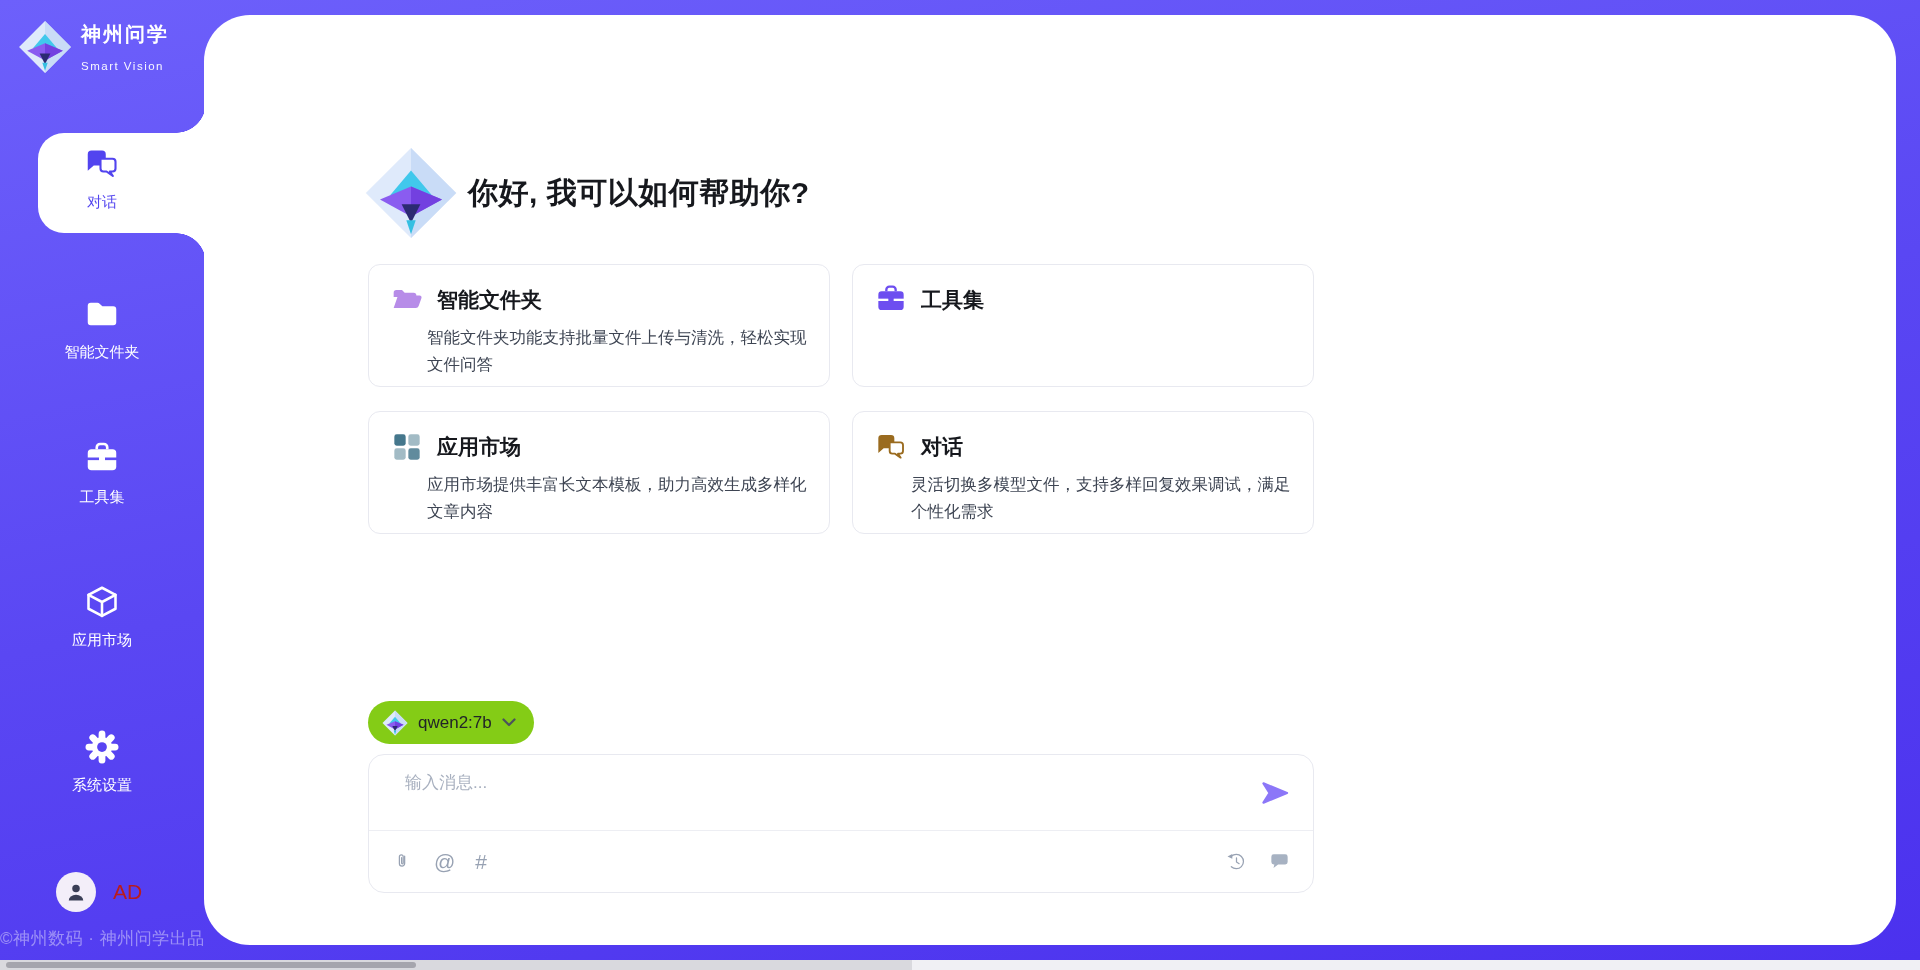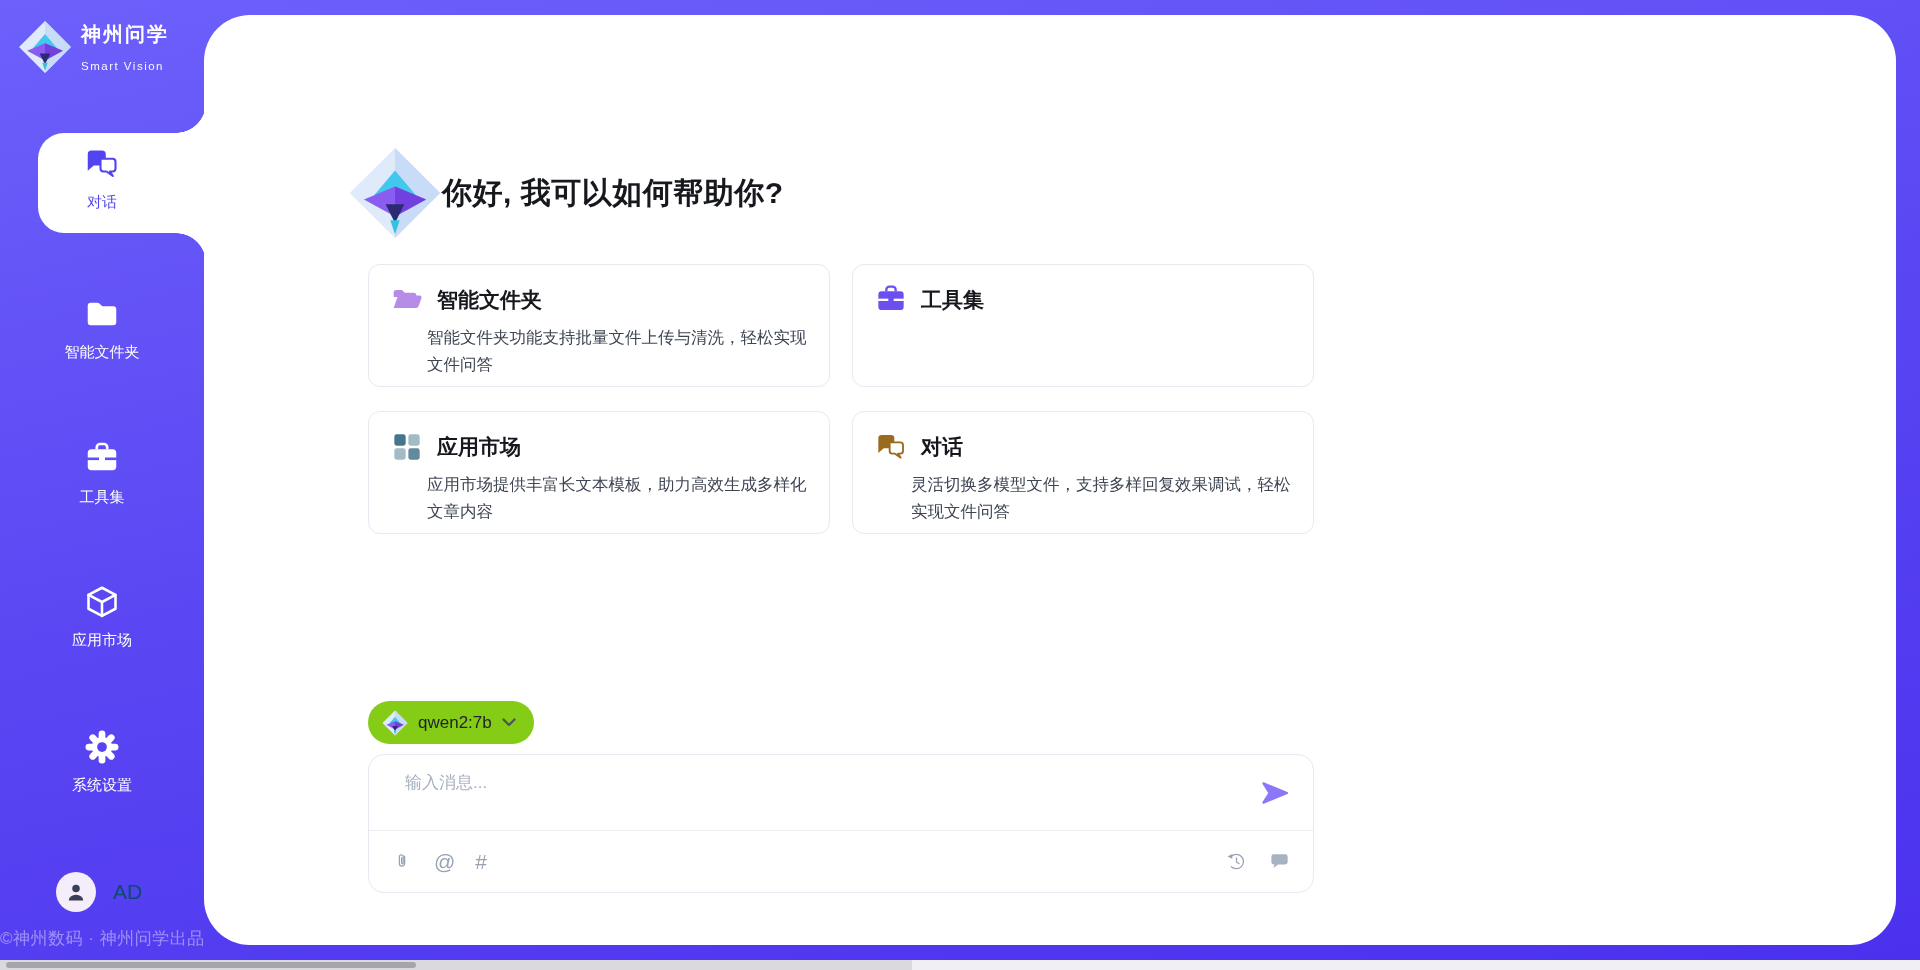--- a/index.html
+++ b/index.html
@@ -41,27 +41,27 @@
   .nav-item.active .nav-label { color:#5244ef; }
   .nav-chat   { top:146px; }
   .nav-folder { top:296px; }
   .nav-tools  { top:441px; }
   .nav-apps   { top:584px; }
   .nav-gear   { top:729px;text-align:center; }
 
   .user-row { position:absolute; left:56px; top:872px; display:flex; align-items:center; gap:17px; cursor:pointer; }
   .avatar { width:40px; height:40px; border-radius:50%; background:#f3eef9; display:flex; align-items:center; justify-content:center; }
   .avatar svg { width:24px; height:24px; color:#3a3e56; }
-  .user-name { font-size:21px; color:#0c4a6e; }
+  .user-name { font-size:21px; color:#b91c1c; }
 
   .copyright { position:absolute; left:0; top:927px; width:204px; text-align:center;
     font-size:17px; color:rgba(255,255,255,.42); letter-spacing:.5px; white-space:nowrap; }
 
   
-  .greeting { position:absolute; left:348px; top:146px; display:flex; align-items:center; }
+  .greeting { position:absolute; left:364px; top:146px; display:flex; align-items:center; gap:10px; }
   .greeting .ic-diamond { width:94px; height:94px; }
   .greeting-text { font-size:30px; font-weight:700; color:#16181d; letter-spacing:.5px; }
 
   .cards { position:absolute; left:368px; top:264px; width:946px;
     display:grid; grid-template-columns:462px 462px; grid-auto-rows:123px; column-gap:22px; row-gap:24px; }
   .card { background:#fff; border:1px solid #e8e9f0; border-radius:12px; padding:19px 22px; cursor:pointer; }
   .card-head { display:flex; align-items:center; gap:14px; }
   .card-ic { width:32px; height:32px; flex:0 0 32px; }
   .card-title { font-size:21px; font-weight:700; color:#16181d; }
   .card-desc { margin:8px 0 0 36px; font-size:16.5px; line-height:27px; color:#3e4553; }
@@ -293,21 +293,21 @@
       <div class="card-desc">应用市场提供丰富长文本模板，助力高效生成多样化文章内容</div>
     </div>
 
     <div class="card">
       <div class="card-head">
         <svg class="card-ic c-chat">
             <use href="#sym-chat"></use>
           </svg>
         <span class="card-title">对话</span>
       </div>
-      <div class="card-desc">灵活切换多模型文件，支持多样回复效果调试，轻松实现文件问答</div>
+      <div class="card-desc">灵活切换多模型文件，支持多样回复效果调试，满足个性化需求</div>
     </div>
   </div>
 
   <div class="model-pill">
     <svg class="ic-diamond">
         <use href="#sym-diamond"></use>
       </svg>
     <span class="model-name">qwen2:7b</span>
     <svg class="chev">
         <use href="#sym-chevron"></use>

